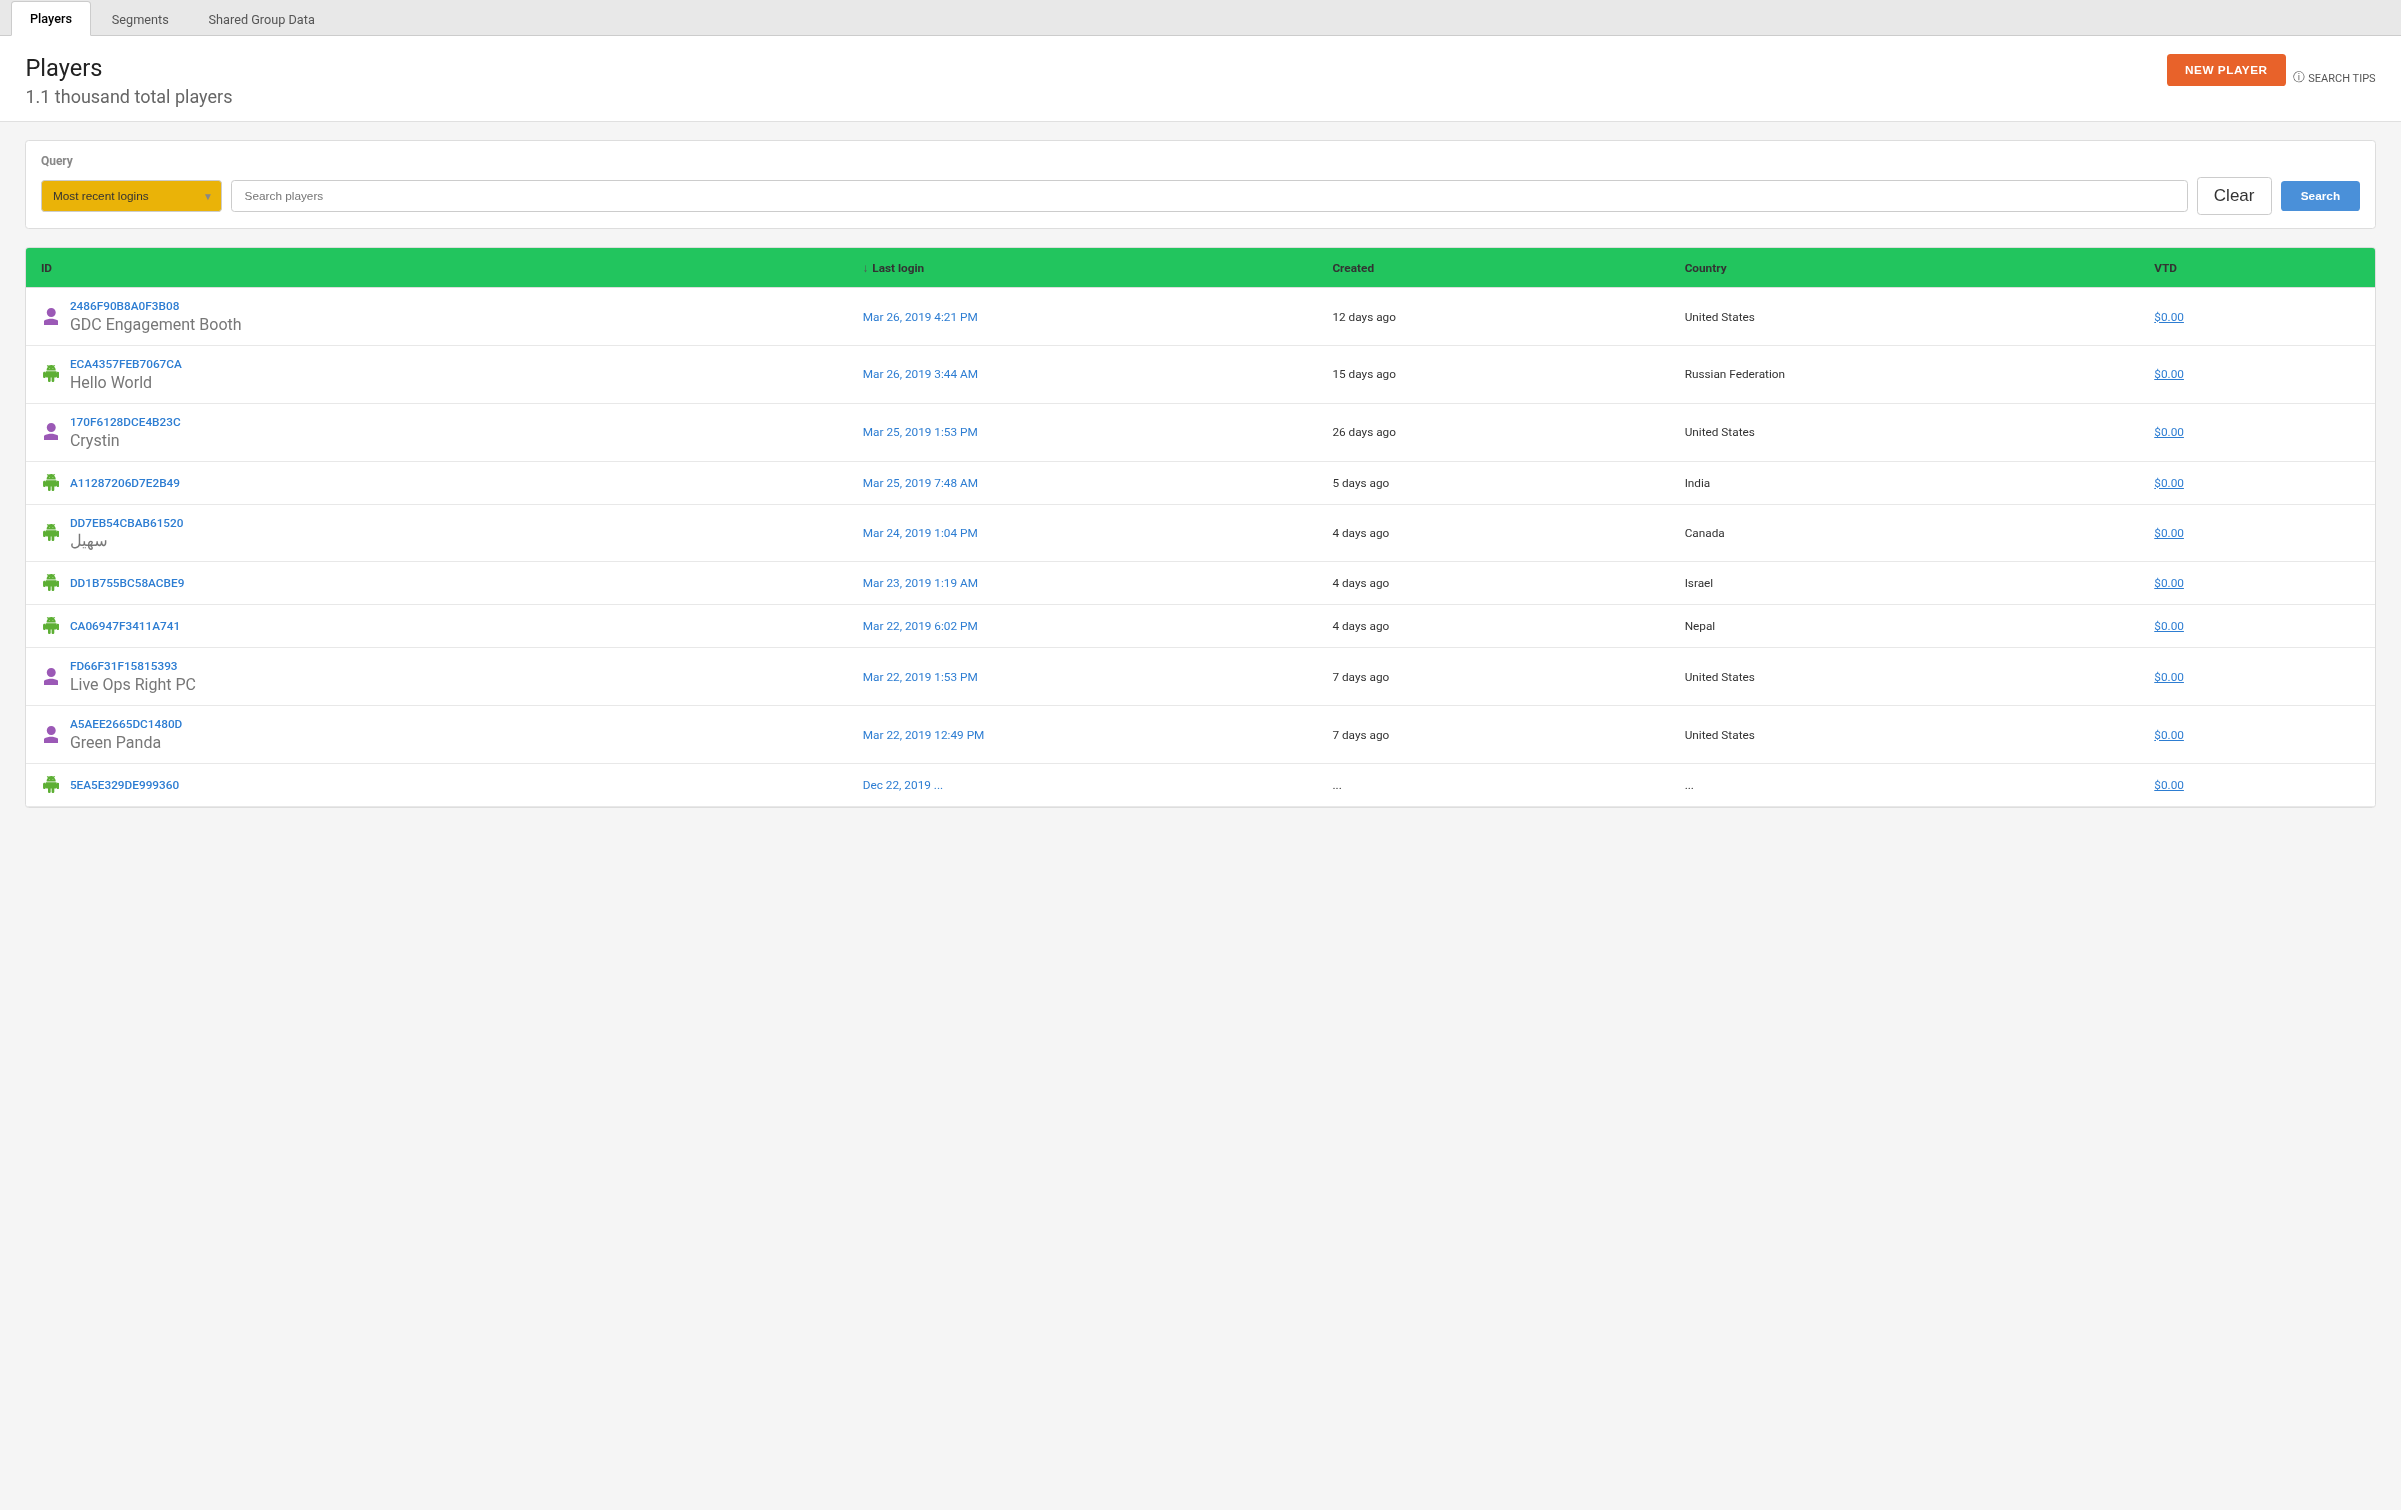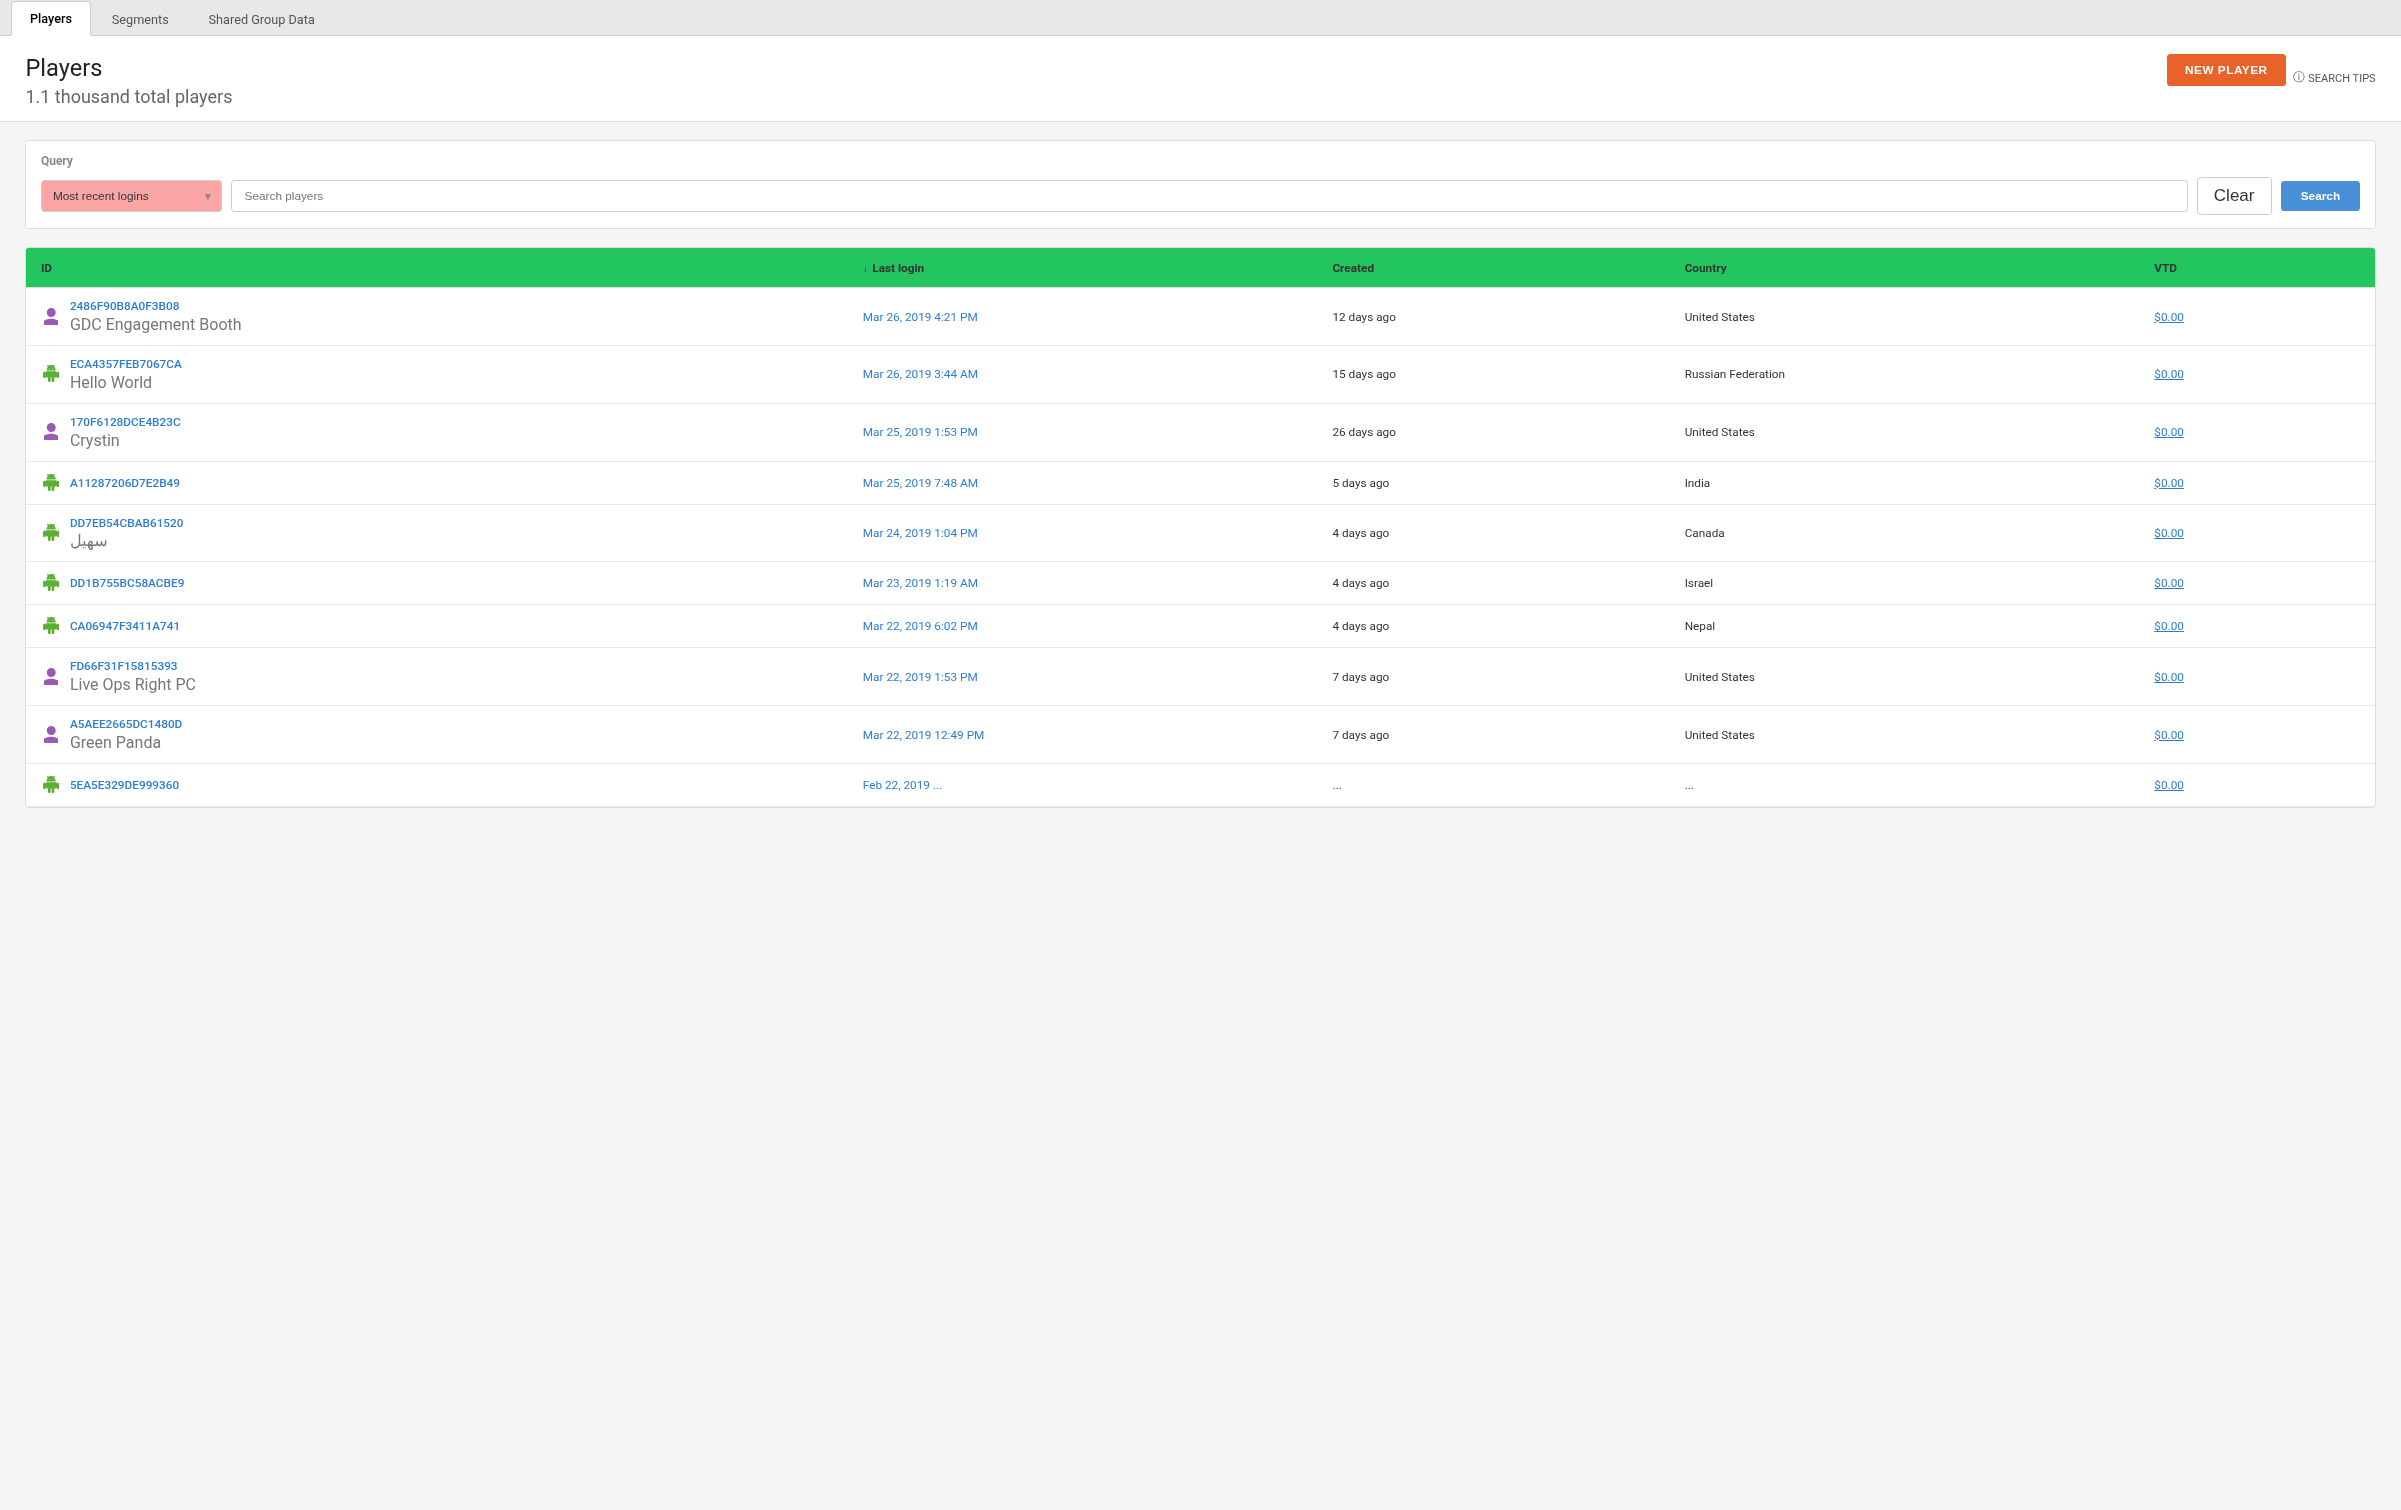--- a/index.html
+++ b/index.html
@@ -100,21 +100,21 @@
     .select-wrapper {
       position: relative;
       flex: 0 0 181px;
     }
     .query-select {
       width: 100%;
       padding: 8.2px 29px 8.2px 11px;
       border: 0.9px solid #ccc;
       border-radius: 3.6px;
       font-size: 11.8px;
-      background: #fca5a5;
+      background: #eab308;
       appearance: none;
       cursor: pointer;
       color: #333;
     }
     .select-arrow {
       position: absolute;
       right: 9px;
       top: 50%;
       transform: translateY(-50%);
       pointer-events: none;
@@ -422,21 +422,21 @@
           <td class="col-id">
             <div class="player-id-cell">
               <div class="player-icon">
                 <svg width="16.3" height="18" viewBox="0 0 18 20" fill="#5daf34" xmlns="http://www.w3.org/2000/svg">
       <path d="M3 12.5C3 13.33 3.67 14 4.5 14h1v3.5C5.5 18.33 6.17 19 7 19s1.5-.67 1.5-1.5V14h1v3.5c0 .83.67 1.5 1.5 1.5s1.5-.67 1.5-1.5V14h1c.83 0 1.5-.67 1.5-1.5V7H3v5.5zm-1.5-5C.67 7.5 0 8.17 0 9v4c0 .83.67 1.5 1.5 1.5S3 13.83 3 13V9c0-.83-.67-1.5-1.5-1.5zm15 0c-.83 0-1.5.67-1.5 1.5v4c0 .83.67 1.5 1.5 1.5S18 13.83 18 13V9c0-.83-.67-1.5-1.5-1.5zM12.53 1.1l1.03-1.03c.2-.2.2-.51 0-.71-.2-.2-.51-.2-.71 0L11.67.54A5.41 5.41 0 009 0c-.97 0-1.88.26-2.67.54L5.15.36c-.2-.2-.51-.2-.71 0-.2.2-.2.51 0 .71L5.47 2.1C4.56 2.86 4 3.97 4 5.25V6h10v-.75c0-1.28-.56-2.39-1.47-3.15zM7 4.5c-.28 0-.5-.22-.5-.5s.22-.5.5-.5.5.22.5.5S7.28 4.5 7 4.5zm4 0c-.28 0-.5-.22-.5-.5s.22-.5.5-.5.5.22.5.5-.22.5-.5.5z"></path>
     </svg>
               </div>
               <div class="player-id-info"><a class="player-id-link" href="#">5EA5E329DE999360</a></div>
             </div>
           </td>
-          <td class="col-login login-time">Feb 22, 2019 ...</td>
+          <td class="col-login login-time">Dec 22, 2019 ...</td>
           <td class="col-created">...</td>
           <td class="col-country">...</td>
           <td class="col-vtd vtd-value">$0.00</td>
         </tr>
       </tbody>
   </table>
 </div>
 
 
 </body></html>

